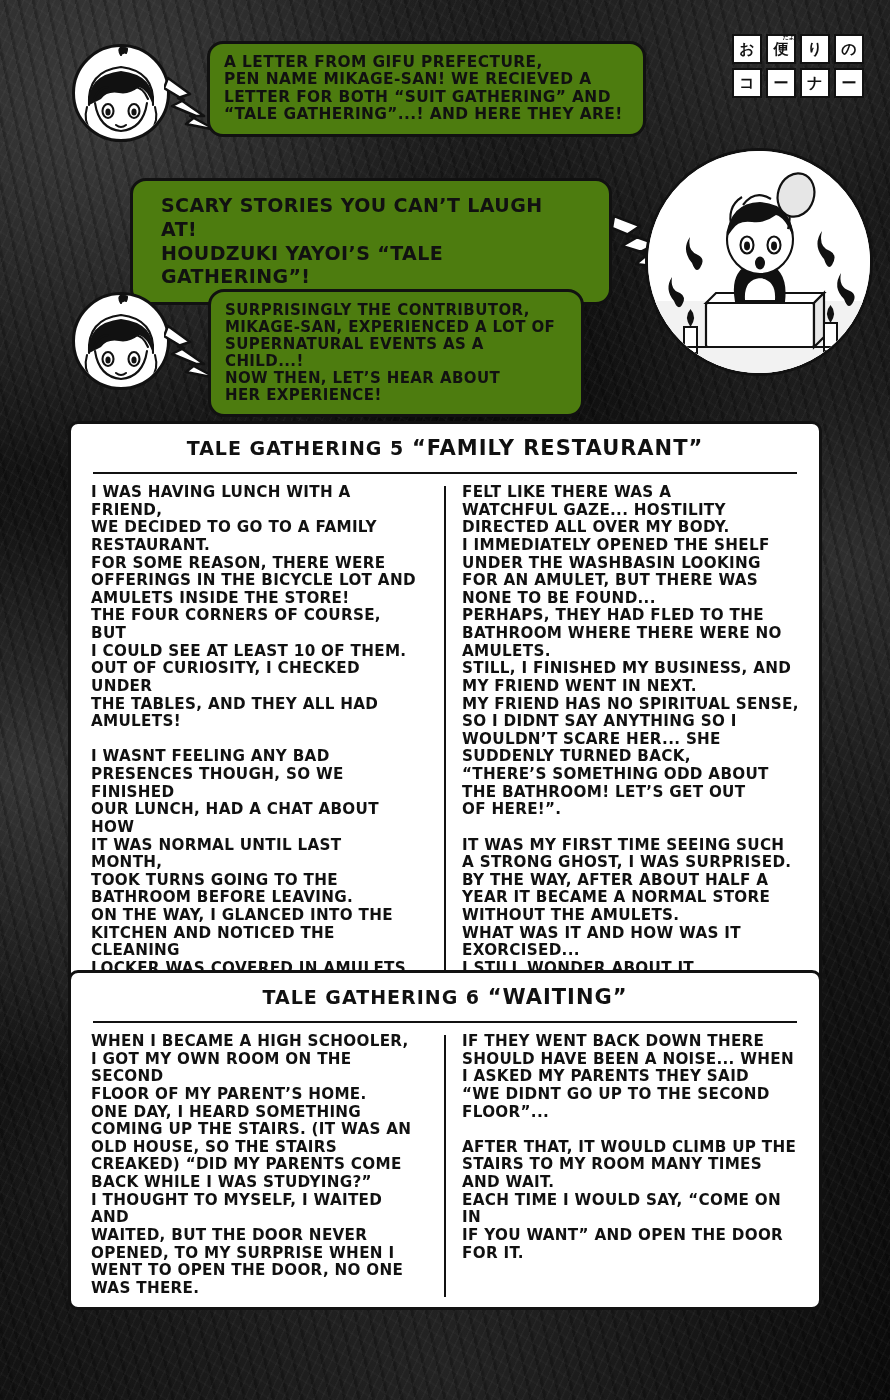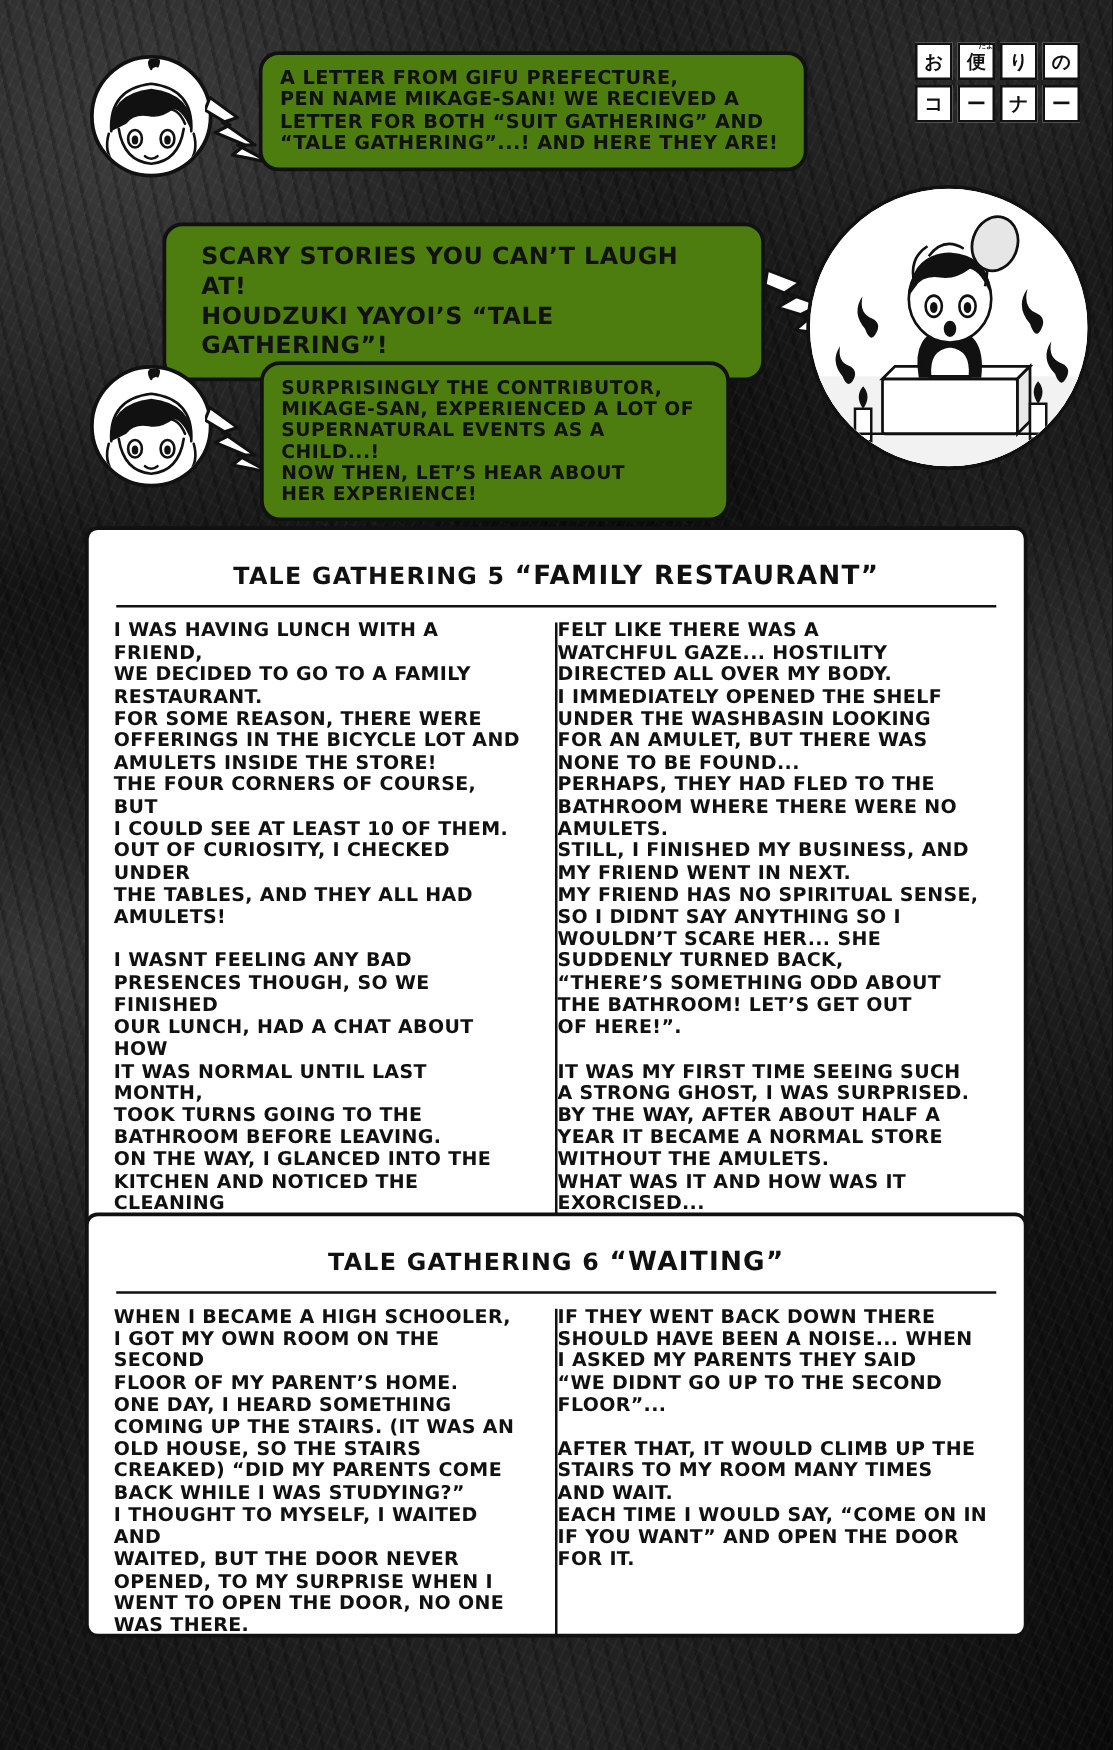--- a/index.html
+++ b/index.html
@@ -107,21 +107,21 @@
     border: 3px solid #111;
     border-radius: 10px;
     box-sizing: border-box;
     color: #111;
   }
   .story-title {
     text-align: center;
     font-weight: 700;
     font-size: 19px;
     letter-spacing: 1px;
-    padding: 24px 0 12px;
+    padding: 12px 0 12px;
     text-transform: uppercase;
   }
   .story-title .quoted { font-size: 21px; }
   .divider-h {
     height: 2px;
     background: #111;
     margin: 0 22px;
   }
   .cols {
     display: flex;
@@ -132,21 +132,21 @@
     flex: 1 1 50%;
     font-size: 15.2px;
     font-weight: 700;
     line-height: 1.16;
     letter-spacing: .3px;
     text-transform: uppercase;
     box-sizing: border-box;
     white-space: pre-line;
   }
   .col.left { padding-right: 28px; }
-  .col.right { }
+  .col.right { padding-left: 16px; }
   .divider-v {
     width: 2px;
     background: #111;
     margin: 2px 0 0 0;
   }
 
   
   .scene {
     position: absolute;
     border-radius: 50%;

